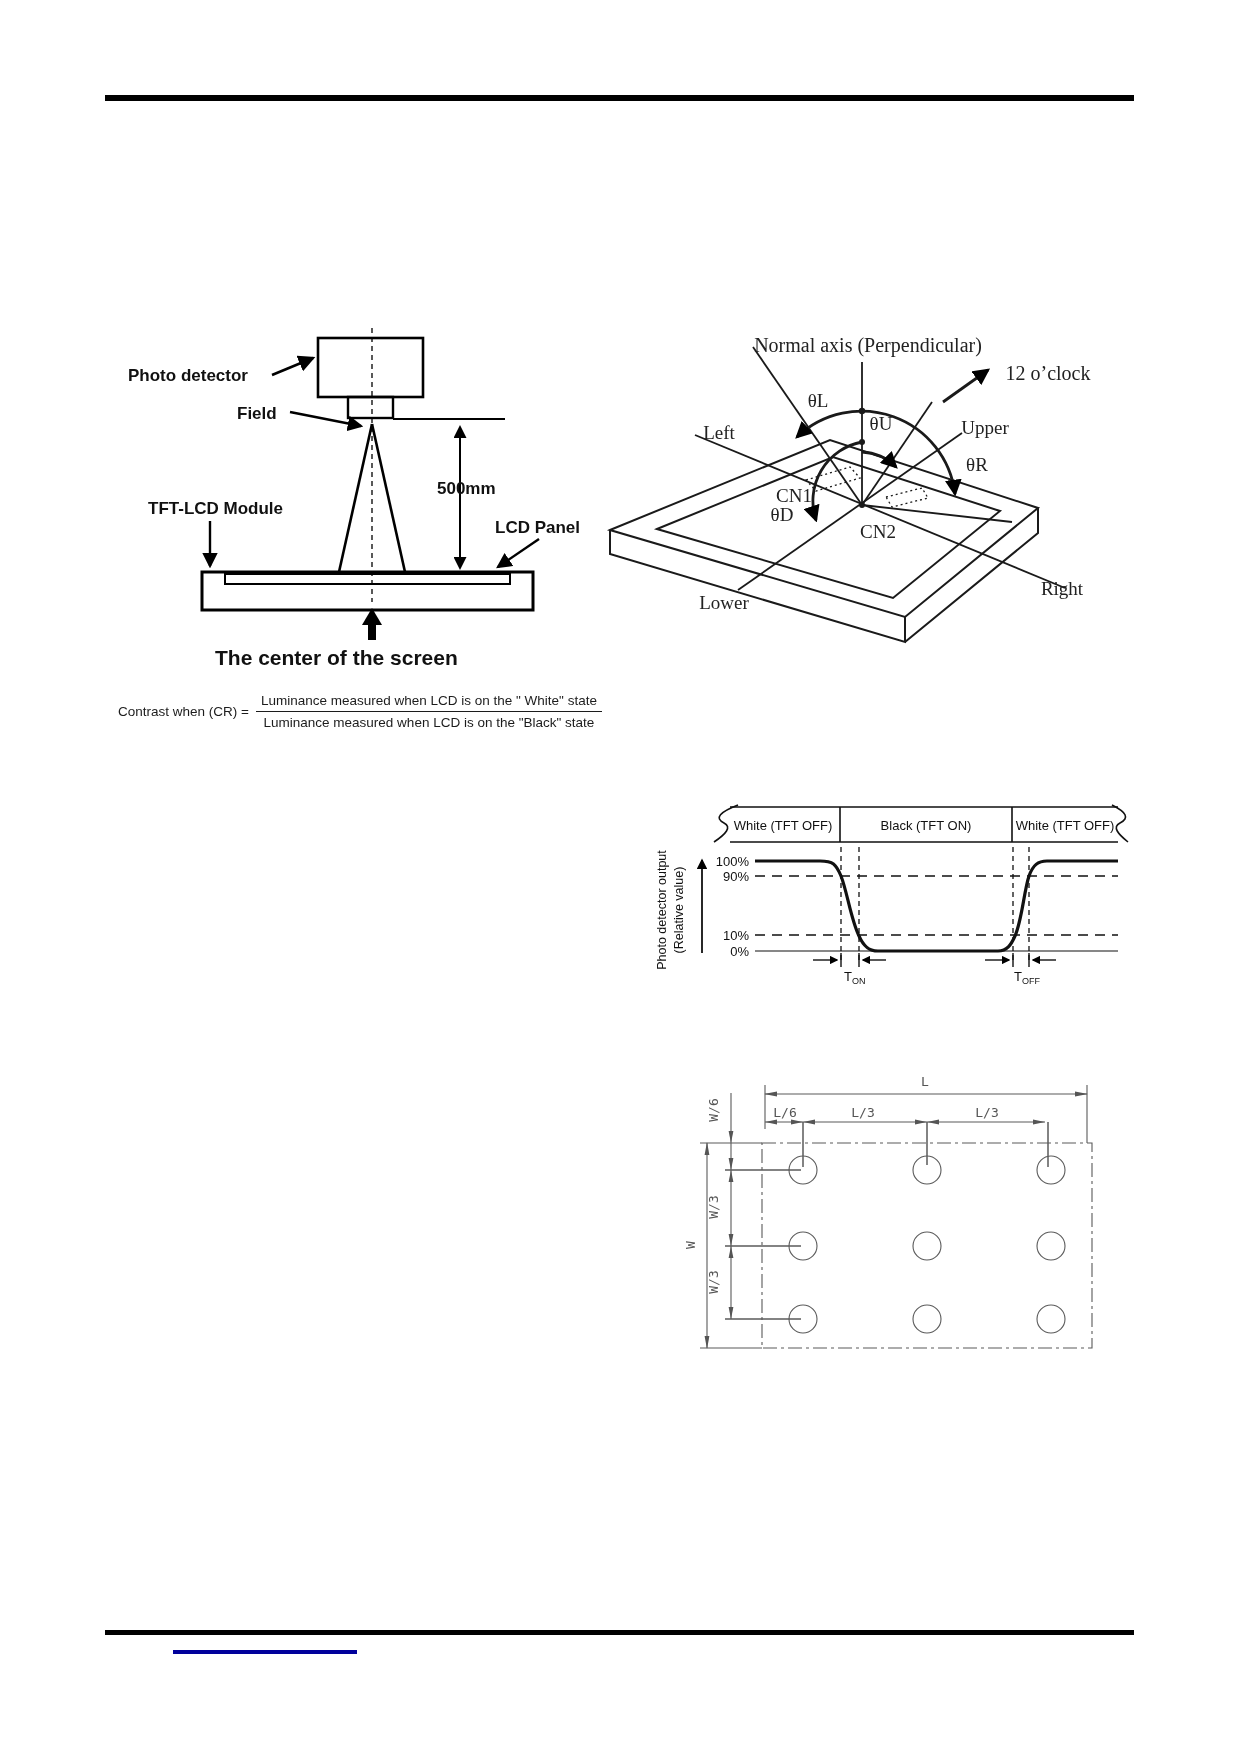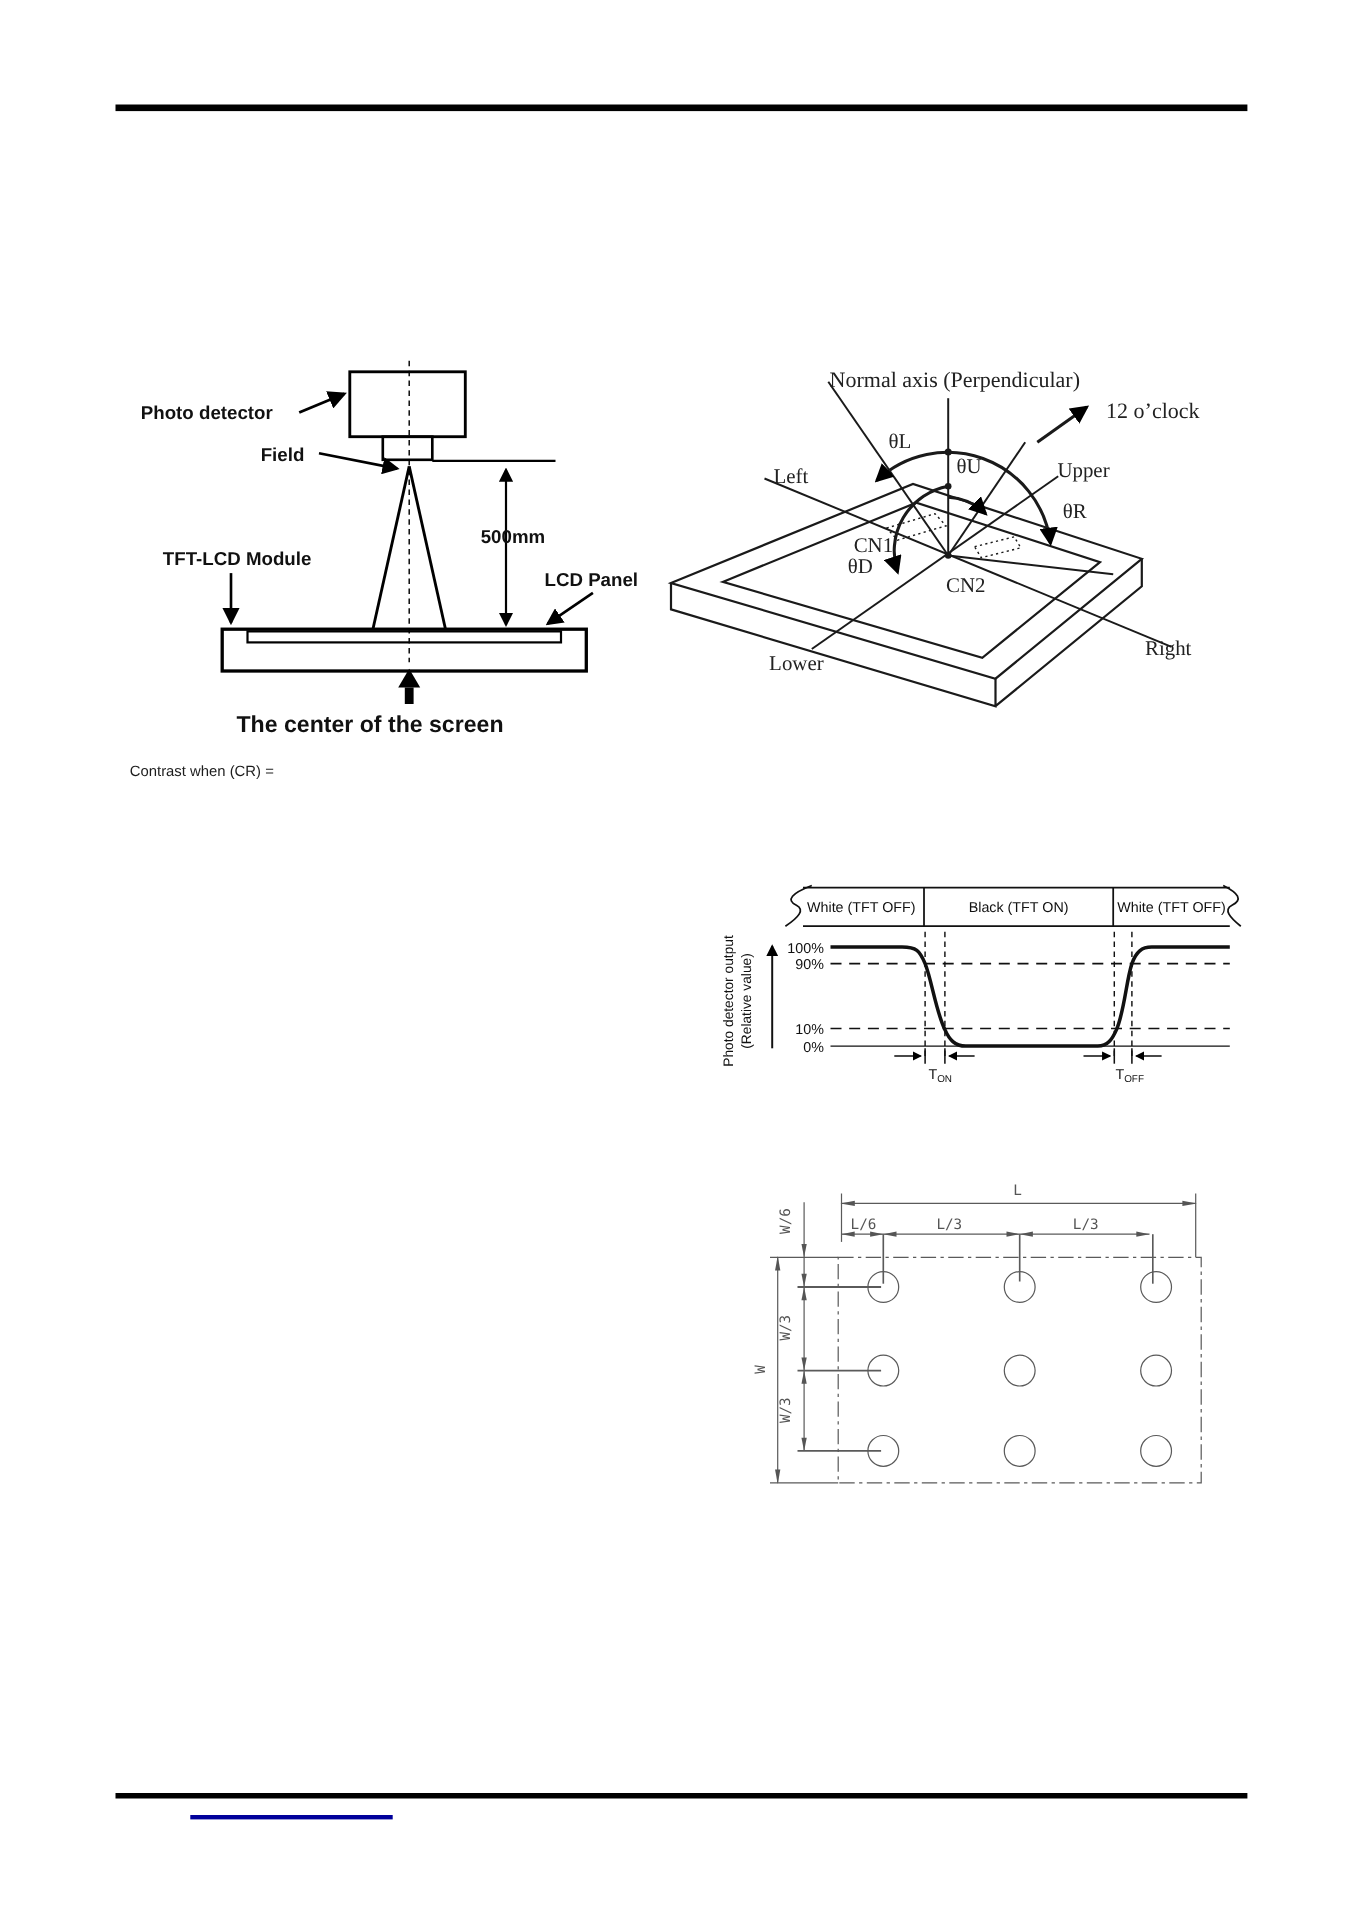--- a/index.html
+++ b/index.html
@@ -115,20 +115,24 @@
     <text class="serifS" x="367" y="181" text-anchor="middle">θR</text>
     <text class="serifS" x="184" y="212" text-anchor="middle">CN1</text>
     <text class="serifS" x="172" y="231" text-anchor="middle">θD</text>
     <text class="serifS" x="268" y="248" text-anchor="middle">CN2</text>
     <text class="serifS" x="114" y="319" text-anchor="middle">Lower</text>
     <text class="serifS" x="452" y="305" text-anchor="middle">Right</text>
   </svg>
 
   <div class="formula">
     <span class="lhs">Contrast when (CR) =</span>
+    <span class="frac">
+      <span class="num">Luminance measured when LCD is on the " White" state</span>
+      <span class="den">Luminance measured when LCD is on the "Black" state</span>
+    </span>
   </div>
 
   <svg style="left:650px;top:790px;" width="475" height="205" viewBox="0 0 475 205">
     <defs>
       <marker id="ah3" viewBox="0 0 10 10" refX="8.5" refY="5" markerWidth="6" markerHeight="6" orient="auto-start-reverse">
         <path d="M0,0 L10,5 L0,10 Z" fill="#000"></path>
       </marker>
     </defs>
     <g stroke="#111" fill="none">
 

